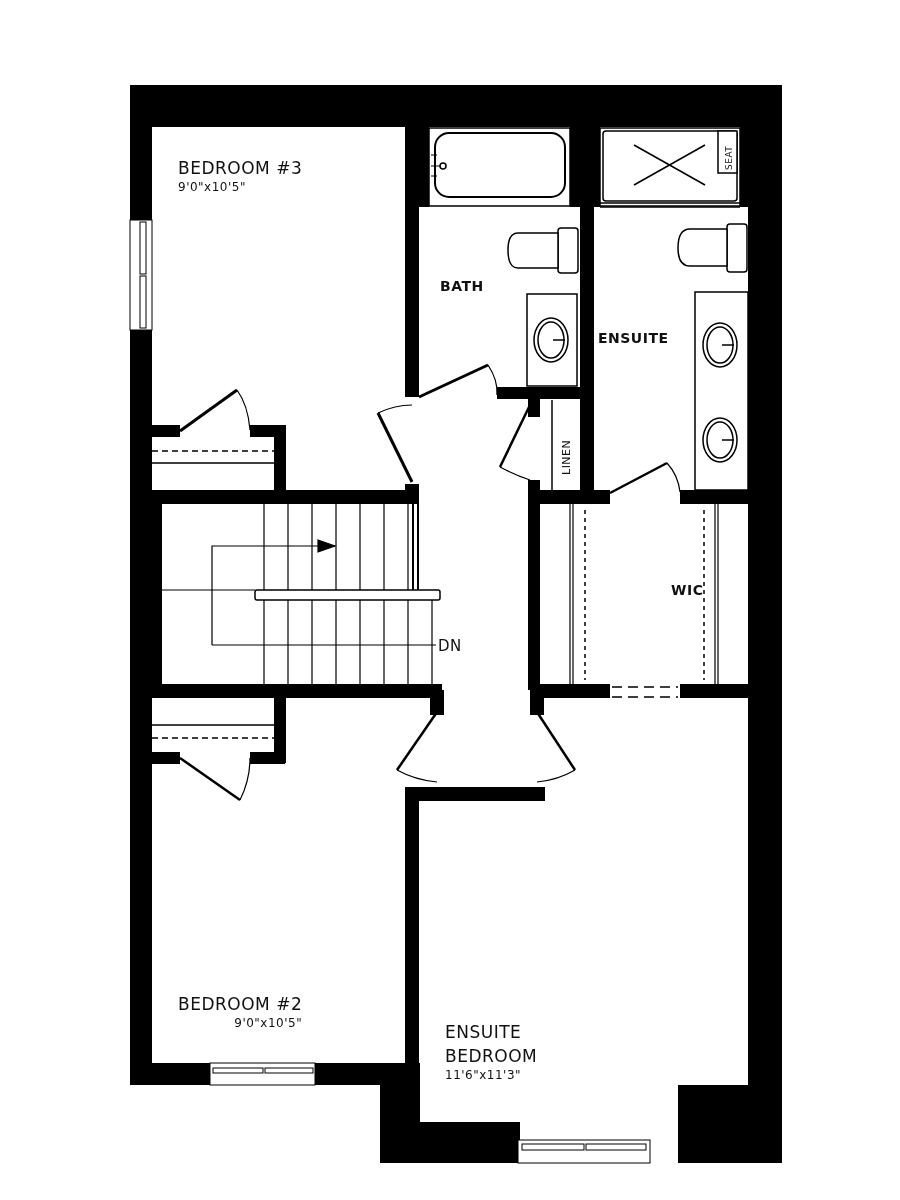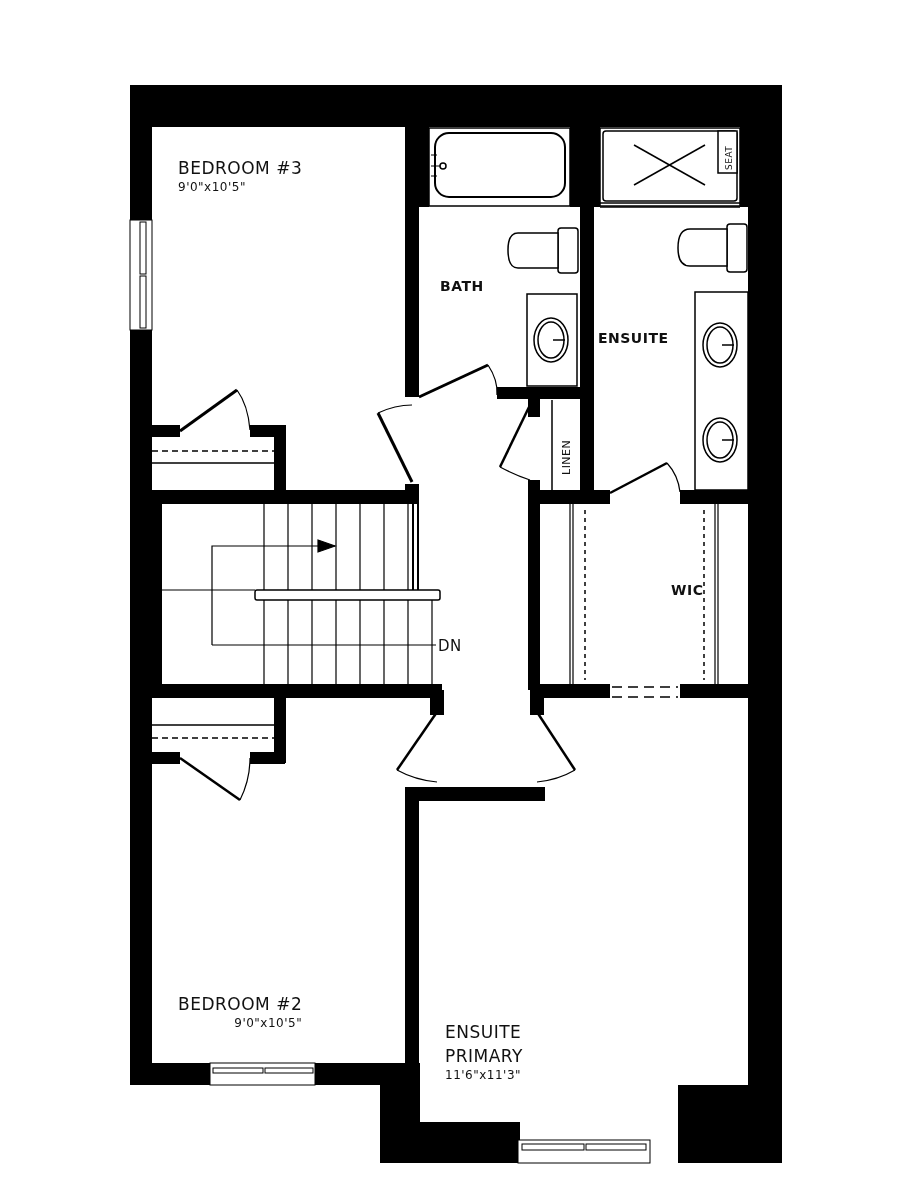--- a/index.html
+++ b/index.html
@@ -206,21 +206,21 @@
   <div class="room-dim">9'0"x10'5"</div>
 </div>
 
 <div class="lbl" style="left:178px;top:994px;text-align:right;">
   <div class="room-name">BEDROOM #2</div>
   <div class="room-dim">9'0"x10'5"</div>
 </div>
 
 <div class="lbl" style="left:445px;top:1022px;">
   <div class="room-name">ENSUITE</div>
-  <div class="room-name" style="margin-top:4px;">PRIMARY</div>
+  <div class="room-name" style="margin-top:4px;">BEDROOM</div>
   <div class="room-dim">11'6"x11'3"</div>
 </div>
 
 <div class="lbl small" style="left:440px;top:278px;">BATH</div>
 <div class="lbl small" style="left:598px;top:330px;">ENSUITE</div>
 <div class="lbl small" style="left:627px;top:582px;margin-left:44px;">WIC</div>
 <div class="lbl" style="left:438px;top:637px;font-size:15px;">DN</div>
 <div class="lbl vert" style="left:560px;top:475px;font-size:11px;transform:rotate(-90deg);">LINEN</div>
 <div class="lbl vert" style="left:724px;top:170px;font-size:9px;transform:rotate(-90deg);">SEAT</div>
 

